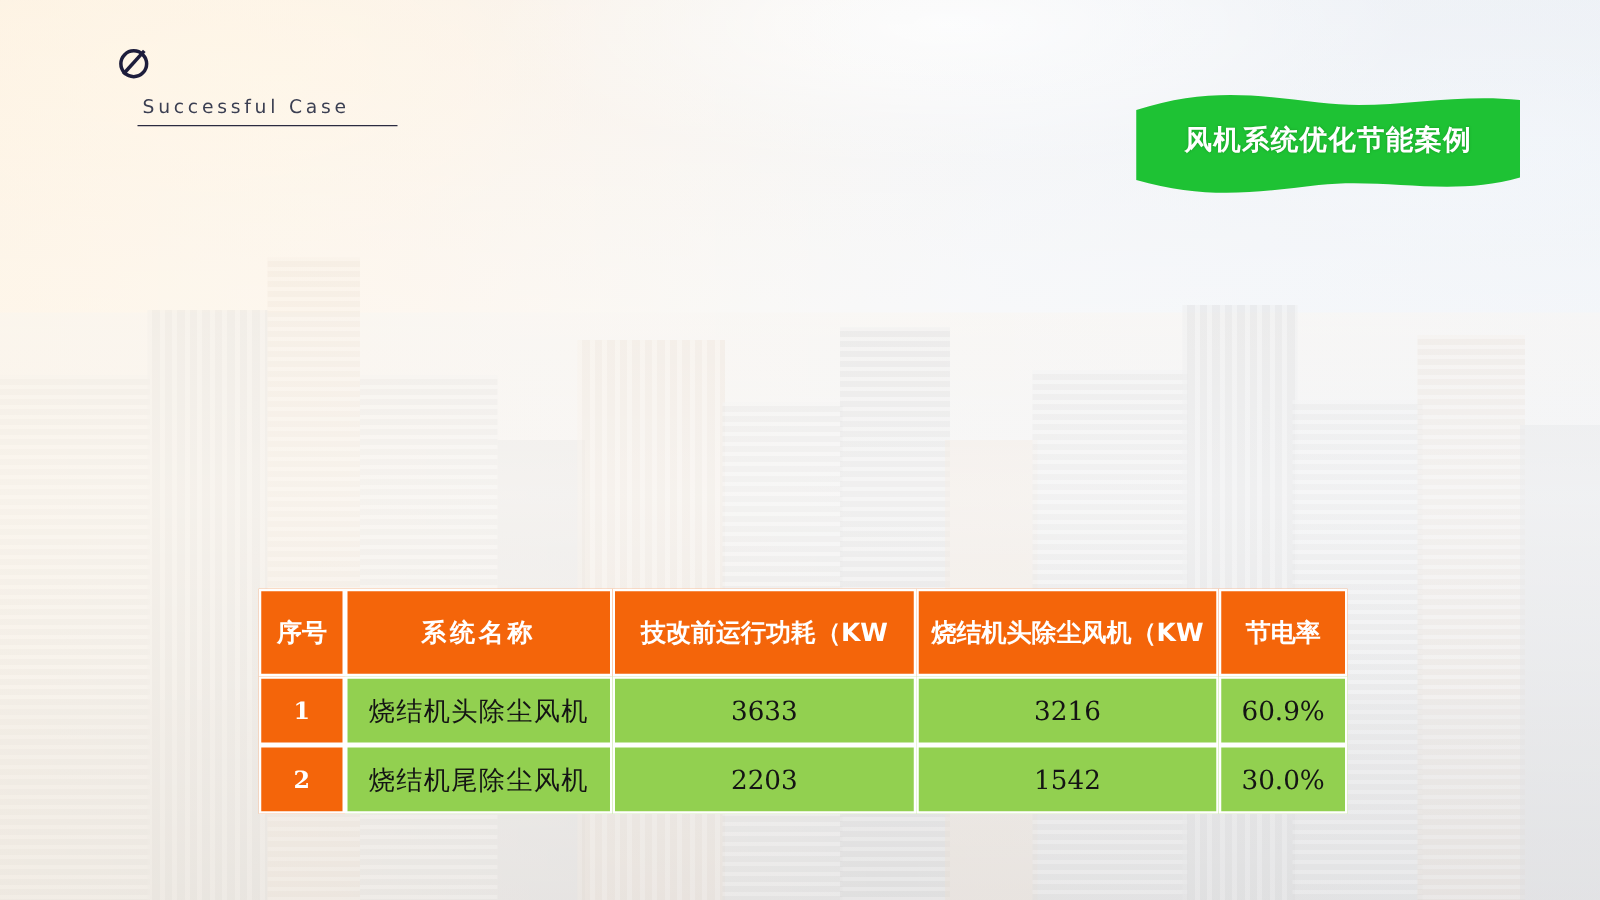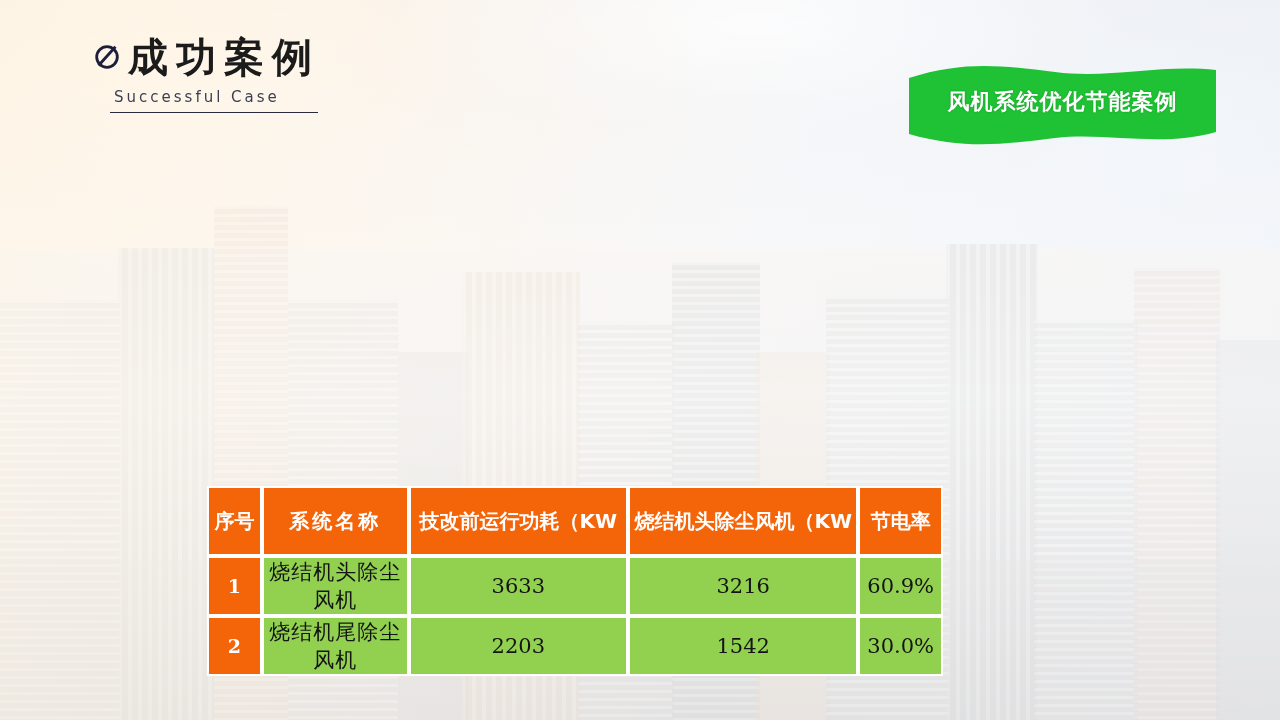--- a/index.html
+++ b/index.html
@@ -81,21 +81,21 @@
     margin-top:10px; margin-left:22px;
     font-size:15px; letter-spacing:3px; color:#3b3f52;
     font-family:"DejaVu Sans","Liberation Sans",sans-serif;
   }
   .title-rule {
     margin-top:6px; margin-left:18px;
     width:208px; height:1px; background:#2b2b40;
   }
 
   
-  .ribbon { position:absolute; left:905px; top:60px; width:315px; height:90px; }
+  .ribbon { position:absolute; left:905px; top:70px; width:315px; height:90px; }
   .ribbon svg { position:absolute; inset:0; }
   .ribbon-label {
     position:absolute; left:0; right:0; top:27px;
     text-align:center; color:#ffffff; font-size:22px; font-weight:bold;
     letter-spacing:1px;
     font-family:"DejaVu Sans","Liberation Sans",sans-serif;
     text-shadow:0 0 2px rgba(0,80,0,.35);
   }
 
   
@@ -106,21 +106,21 @@
   }
   .para {
     position:absolute; left:80px; top:228px; width:1200px;
     font-size:21px; color:#1d1d1d; line-height:59px;
     text-align:justify; text-justify:inter-character;
     font-family:"DejaVu Sans","Liberation Sans",sans-serif;
   }
   .para .indent { display:inline-block; width:54px; }
 
   
-  .tbl { position:absolute; left:207px; top:486px; width:736px; border-collapse:separate; border-spacing:0; }
+  .tbl { position:absolute; left:207px; top:471px; width:871px; border-collapse:separate; border-spacing:0; }
   .tbl td, .tbl th {
     border:2px solid #ffffff; padding:0; text-align:center; vertical-align:middle;
   }
   .tbl thead th {
     background:#f4650a; color:#ffffff; height:70px;
     font-size:20px; font-weight:bold; white-space:nowrap; overflow:hidden;
     font-family:"DejaVu Sans","Liberation Sans",sans-serif;
   }
   .tbl thead th.serifhdr {
     font-family:"DejaVu Serif","Liberation Serif",serif;
@@ -167,21 +167,20 @@
 </div>
 
 <div id="fg">
 
   <div class="title-block">
     <div class="title-row">
       <svg class="title-mark" viewBox="0 0 32 32">
         <circle cx="16" cy="16" r="11" fill="none" stroke="#1d1d3c" stroke-width="3"></circle>
         <line x1="7" y1="25" x2="25" y2="5" stroke="#1d1d3c" stroke-width="3"></line>
       </svg>
-      <div class="title-cn">成功案例</div>
     </div>
     <div class="title-en">Successful Case</div>
     <div class="title-rule"></div>
   </div>
 
   <div class="ribbon">
     <svg viewBox="0 0 315 90" preserveAspectRatio="none">
       <path d="M4,18 C60,0 100,6 150,12 C205,19 255,4 311,10
                L311,72 C255,88 205,72 150,78 C100,84 60,90 4,74 Z" fill="#1ec234"></path>
     </svg>

